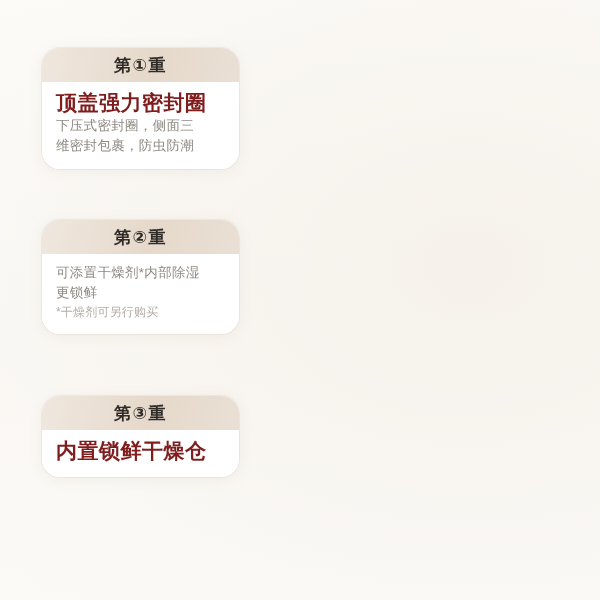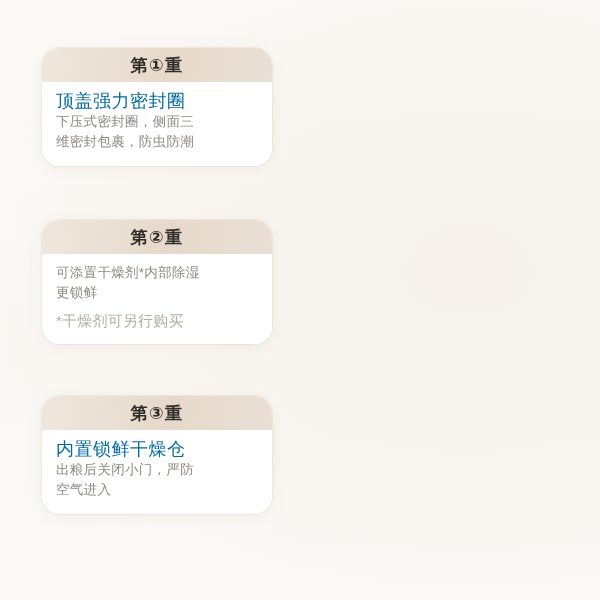--- a/index.html
+++ b/index.html
@@ -12,30 +12,30 @@
   #stage{position:relative;width:600px;height:600px;overflow:hidden;background:#fbf9f6;}
 
   
   .page-tint{position:absolute;inset:0;
     background:
       radial-gradient(150% 110% at 78% 44%, rgba(245,240,233,.85) 0%, rgba(250,247,243,.25) 55%, rgba(252,251,248,0) 78%),
       linear-gradient(180deg,#fcfbf8 0%,#faf8f4 60%,#fbfaf7 100%);
     pointer-events:none;}
 
   
-  .card{position:absolute;left:42px;width:230px;border-radius:18px;overflow:hidden;
+  .card{position:absolute;left:42px;width:197px;border-radius:18px;overflow:hidden;
         background:#ffffff;
         box-shadow:0 2px 14px rgba(150,130,110,.10), 0 0 0 1px rgba(225,215,203,.35);}
   .card-head{height:34px;display:flex;align-items:center;justify-content:center;
         background:linear-gradient(100deg,#efe7de 0%,#e6d9cb 55%,#e9dfd4 100%);}
   .card-head-txt{font-size:17px;font-weight:700;color:#2f2b27;letter-spacing:1.5px;}
   .card-body{padding:9px 14px 13px 14px;background:#fff;}
-  .card-title{font-size:18px;font-weight:400;color:#0369a1;letter-spacing:.5px;line-height:1.18;white-space:nowrap;}
+  .card-title{font-size:21px;font-weight:700;color:#7f1d1d;letter-spacing:.5px;line-height:1.18;white-space:nowrap;}
   .card-desc{font-size:13.5px;line-height:1.5;color:#8d8882;letter-spacing:.3px;}
-  .card-note{margin-top:8px;font-size:15px;color:#b3ada5;letter-spacing:.2px;}
+  .card-note{font-size:12px;color:#b3ada5;letter-spacing:.2px;}
 
   #card1{top:48px;}
   #card2{top:220px;}
   #card3{top:396px;}
 
   
   .conn{position:absolute;left:0;top:0;width:600px;height:600px;pointer-events:none;}
 
   
   .art{position:absolute;pointer-events:none;}
@@ -343,17 +343,16 @@
       <div class="card-note">*干燥剂可另行购买</div>
     </div>
   </div>
 
   <div class="card" id="card3">
     <div class="card-head">
       <span class="card-head-txt">第③重</span>
     </div>
     <div class="card-body">
       <div class="card-title">内置锁鲜干燥仓</div>
-      <div class="card-desc">出粮后关闭小门，严防<br>空气进入</div>
     </div>
   </div>
 
 </div>
 
 </body></html>

